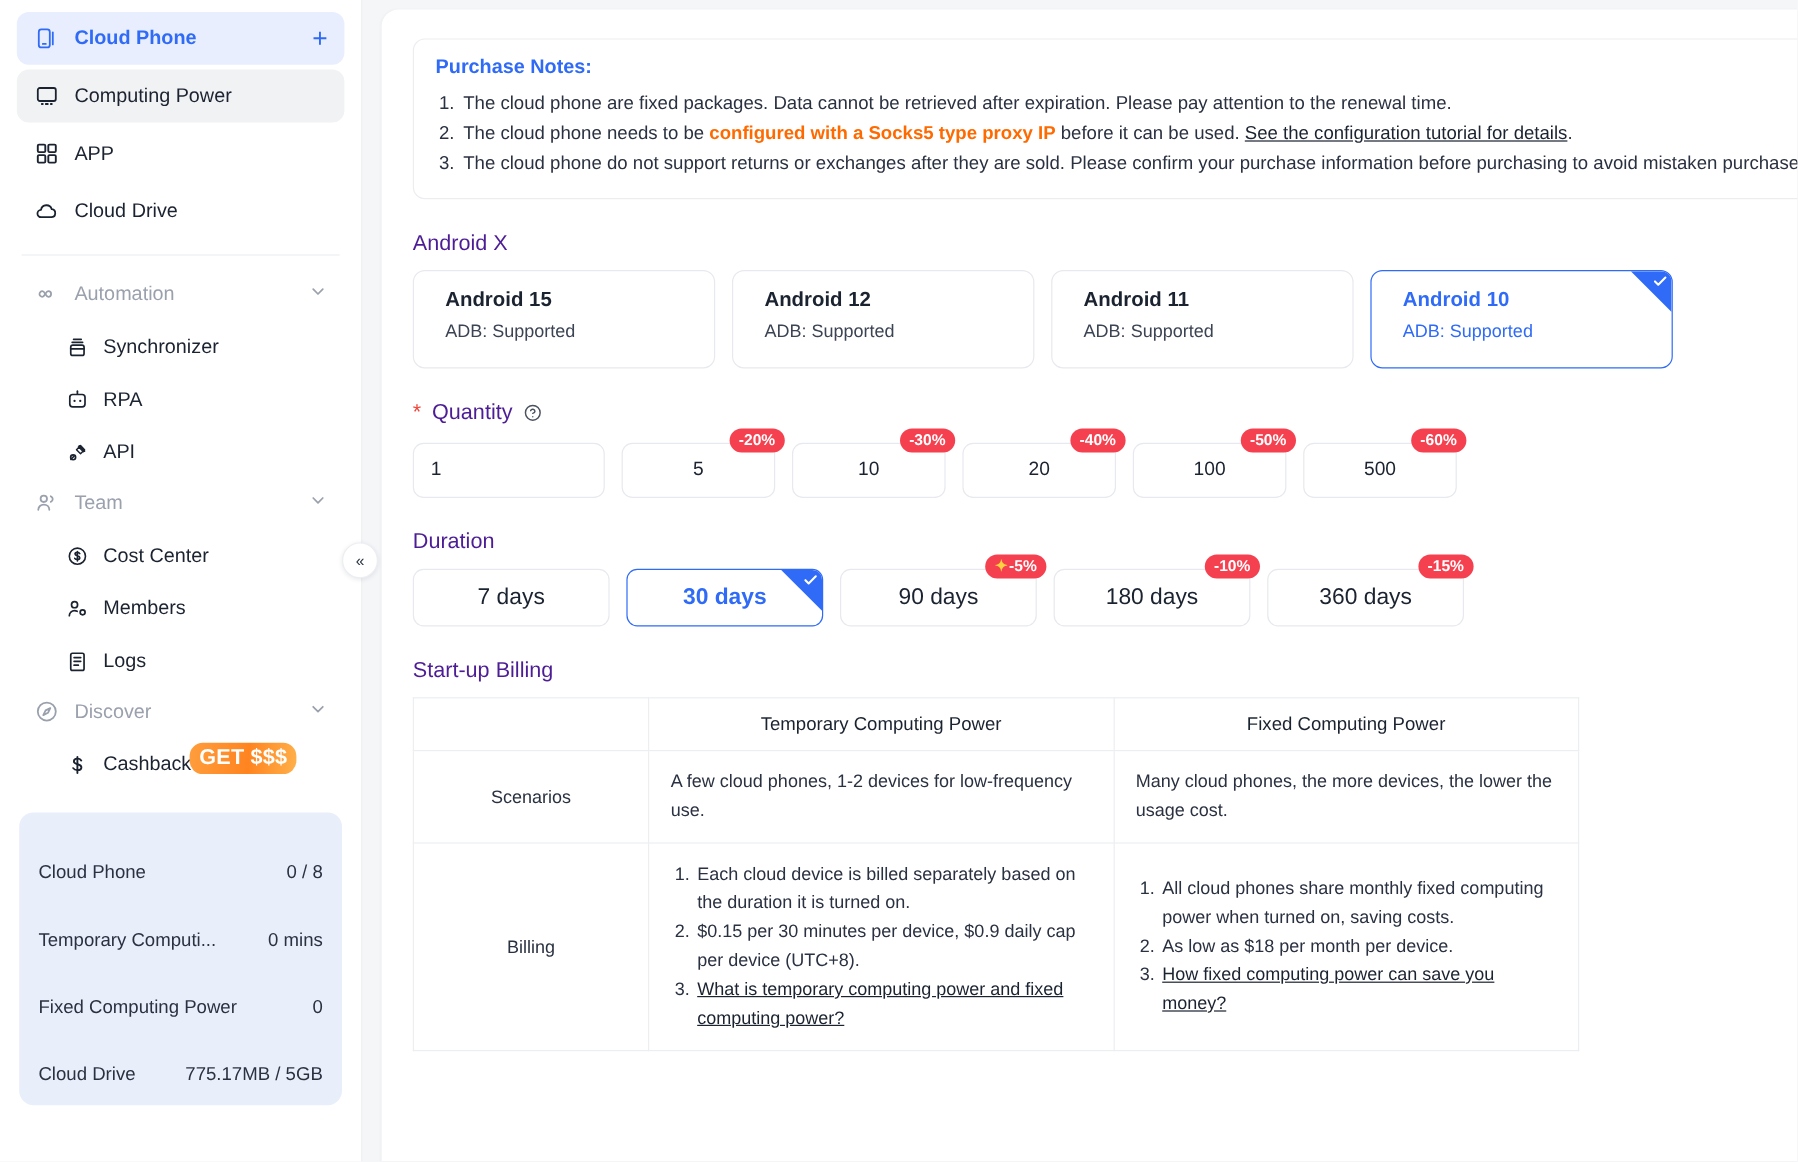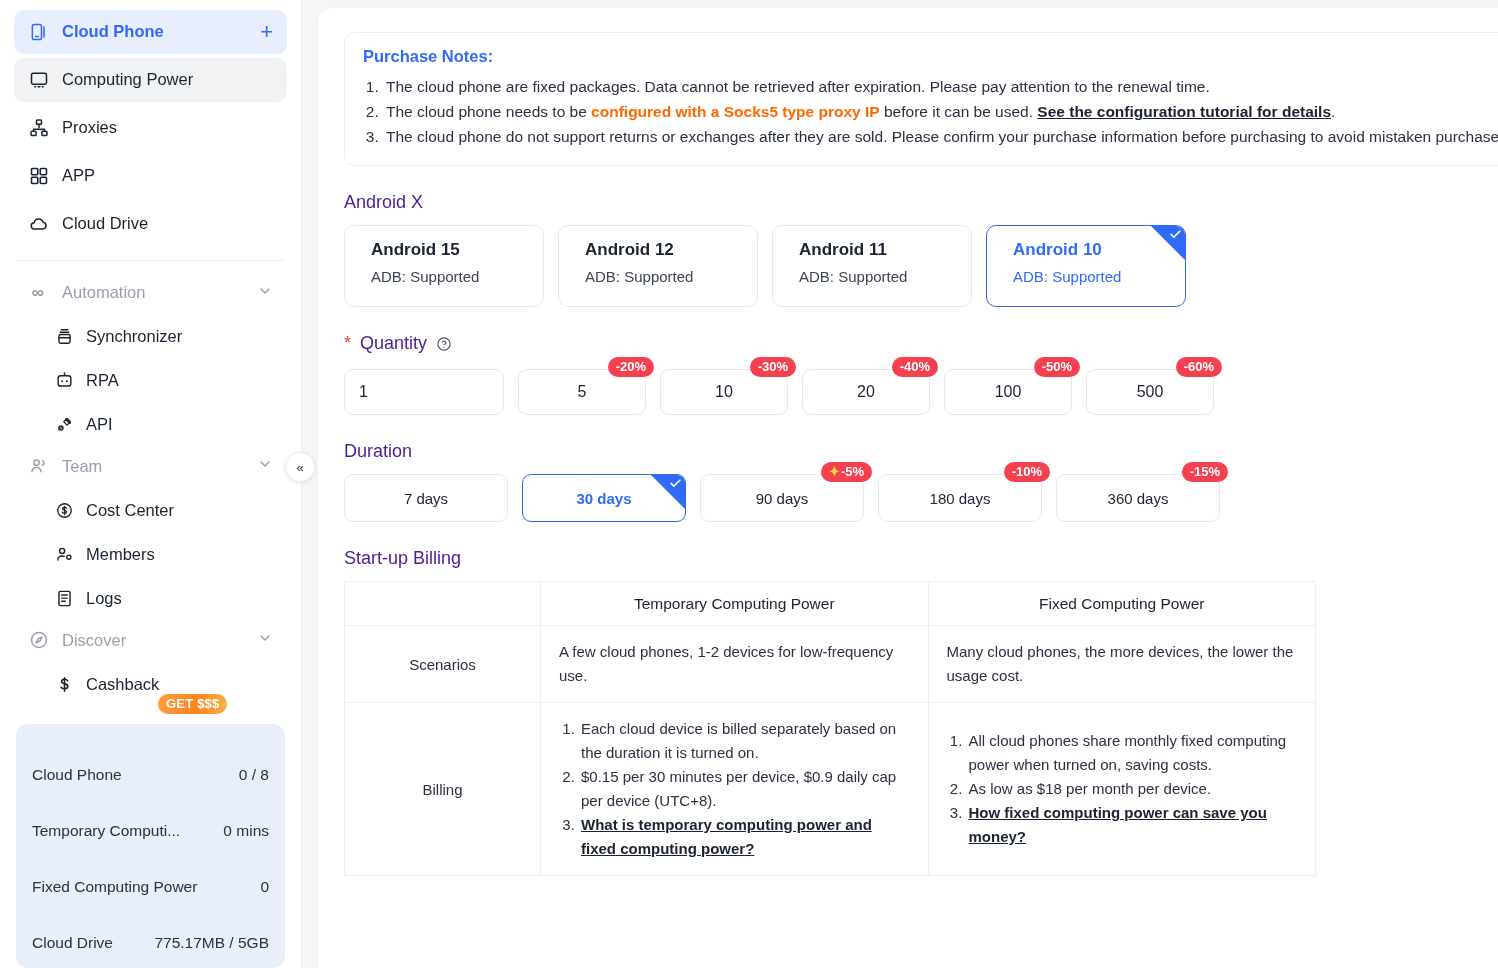--- a/index.html
+++ b/index.html
@@ -48,23 +48,23 @@
     display: flex; align-items: center; height: 44px;
     padding: 0 14px 0 40px; border-radius: 10px;
     font-size: 16.5px; color: #1b2330; font-weight: 500; cursor: pointer;
     position: relative;
   }
   .sub-item .ico { width: 21px; height: 21px; margin-right: 11px;
                    display:flex; align-items:center; justify-content:center; flex:none;}
   .get-badge {
     position: absolute; left: 144px; top: 4px;
     background: linear-gradient(95deg,#ff9d3c 0%, #ff8420 55%, #ffb04a 100%);
-    color: #fff; font-size: 13px; font-weight: 700;
+    color: #fff; font-size: 18px; font-weight: 700;
     border-radius: 11px; padding: 2px 8px 3px 8px;
-    letter-spacing: .2px; white-space: nowrap; margin-top: 28px;
+    letter-spacing: .2px; white-space: nowrap;
   }
 
   .usage-card {
     margin: 18px 2px 0 2px;
     background: #e9eefb;
     border-radius: 12px;
     padding: 14px 16px 16px 16px;
   }
   .usage-row {
     display: flex; align-items: baseline;
@@ -102,28 +102,28 @@
     padding: 14px 18px 16px 18px;
     margin-right: -200px;
   }
   .notes-title { color: #2f6bf7; font-weight: 700; font-size: 16.5px; margin-bottom: 8px; }
   .notes ol { margin: 0; padding-left: 20px; }
   .notes li {
     font-size: 15.5px; color: #2a3140; line-height: 25px;
     padding-left: 3px;
   }
   .hl-orange { color: #ff6a00; font-weight: 700; }
-  .lnk { color: #1b2330; font-weight: 700; text-decoration: underline; cursor: pointer; }
+  .lnk { color: #1b2330; font-weight: 400; text-decoration: underline; cursor: pointer; }
 
   .sec-label { font-size: 18px; color: #4c1d95; margin: 26px 0 12px 0; font-weight: 400; }
   .sec-label.req::before { content: "*"; color: #f04438; margin-right: 4px; }
 
   .card-row { display: flex; gap: 14px; }
   .os-card {
-    width: 200px; height: 82px;
+    width: 252px; height: 82px;
     border: 1px solid #e7e9ee; border-radius: 10px;
     background: #fff; padding: 14px 0 0 26px;
     position: relative; overflow: hidden; cursor: pointer;
   }
   .os-card .t { font-size: 17px; font-weight: 700; color: #1b2330; margin-bottom: 8px; }
   .os-card .s { font-size: 15px; color: #3c4453; }
   .os-card.sel { border: 1.6px solid #2f6bf7; }
   .os-card.sel .t, .os-card.sel .s { color: #2f6bf7; }
   .corner {
     position: absolute; right: 0; top: 0; width: 0; height: 0;
@@ -162,21 +162,21 @@
   .toggle .knob {
     position: absolute; right: 3px; top: 3px;
     width: 21px; height: 21px; border-radius: 50%; background: #fff;
   }
 
   .dur-row { display: flex; gap: 14px; }
   .dur-wrap { position: relative; }
   .dur-btn {
     width: 164px; height: 48px; border: 1px solid #e7e9ee; border-radius: 9px;
     background: #fff; display: flex; align-items: center; justify-content: center;
-    font-size: 15px; color: #1b2330; cursor: pointer; position: relative; overflow: hidden;
+    font-size: 19px; color: #1b2330; cursor: pointer; position: relative; overflow: hidden;
   }
   .dur-btn.sel { border: 1.6px solid #2f6bf7; color: #2f6bf7; font-weight: 700; }
 
   
   .tbl { border-collapse: collapse; width: 972px; table-layout: fixed; }
   .tbl th, .tbl td {
     border: 1px solid #eceef1; vertical-align: middle;
     font-weight: 400; font-size: 15px; color: #2a3140;
   }
   .tbl th { height: 44px; text-align: center; font-weight: 400; color: #1b2330; font-size: 15.5px; }
@@ -209,31 +209,20 @@
     <div class="nav-item hover">
       <span class="ico">
         <svg width="20" height="20" viewBox="0 0 24 24" fill="none" stroke="#1b2330" stroke-width="1.8" stroke-linecap="round" stroke-linejoin="round">
           <rect x="3" y="4" width="18" height="13" rx="2"></rect>
             <path d="M7 20h1M11 20h2M16 20h1"></path>
         </svg>
       </span>
       <span>Computing Power</span>
     </div>
 
-    <div class="nav-item">
-      <span class="ico">
-        <svg width="20" height="20" viewBox="0 0 24 24" fill="none" stroke="#1b2330" stroke-width="1.8" stroke-linecap="round" stroke-linejoin="round">
-          <rect x="9" y="2.5" width="6" height="5" rx="1"></rect>
-            <rect x="2.5" y="16" width="6" height="5" rx="1"></rect>
-          <rect x="15.5" y="16" width="6" height="5" rx="1"></rect>
-            <path d="M12 7.5v4M5.5 16v-2.5h13V16"></path>
-        </svg>
-      </span>
-      <span>Proxies</span>
-    </div>
 
     <div class="nav-item">
       <span class="ico">
         <svg width="20" height="20" viewBox="0 0 24 24" fill="none" stroke="#1b2330" stroke-width="1.9" stroke-linejoin="round">
           <rect x="3" y="3" width="7.5" height="7.5" rx="1.2"></rect>
             <rect x="13.5" y="3" width="7.5" height="7.5" rx="1.2"></rect>
           <rect x="3" y="13.5" width="7.5" height="7.5" rx="1.2"></rect>
             <rect x="13.5" y="13.5" width="7.5" height="7.5" rx="1.2"></rect>
         </svg>
       </span>

